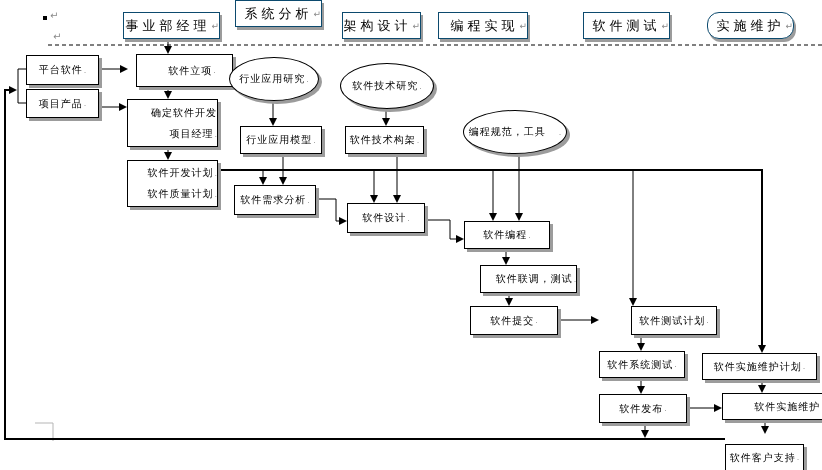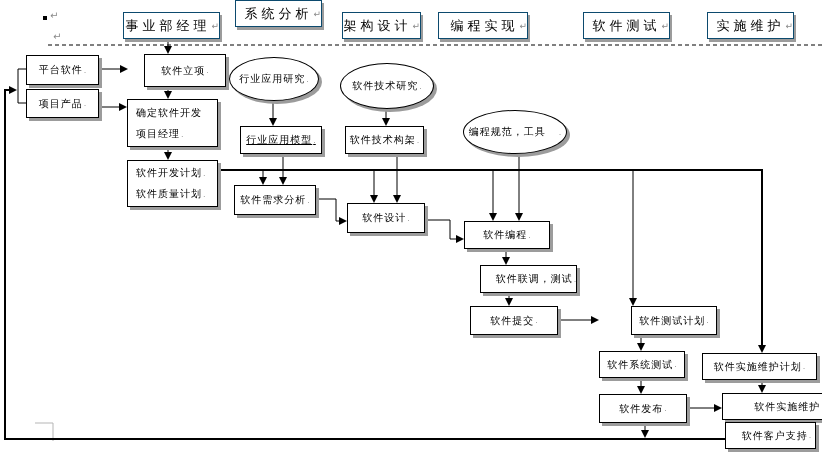--- a/index.html
+++ b/index.html
@@ -11,21 +11,21 @@
   #wires path.ah{fill:#000;stroke:none;}
   #wires path.dash{stroke-dasharray:4 3;}
   #wires path.soft{stroke:#b5b5b5;}
   .lane{position:absolute;z-index:2;background:#fff;border:1px solid #0c4a6e;
         box-shadow:2px 3px 0 #9c9c9c;display:flex;align-items:center;justify-content:flex-end;
         font-size:13px;letter-spacing:4px;white-space:nowrap;}
   .box{position:absolute;z-index:2;background:#fff;border:1px solid #000;
        box-shadow:3px 3px 0 #9c9c9c;display:flex;align-items:center;justify-content:center;
        font-size:10px;letter-spacing:1px;white-space:nowrap;}
   .ellipse{border-radius:50%;}
-  .multi{flex-direction:column;align-items:flex-start;justify-content:center;
+  .multi{flex-direction:column;align-items:flex-end;justify-content:center;
          padding-left:8px;gap:7px;}
   .pmark{color:#8a8a8a;font-size:9px;letter-spacing:0;margin-left:1px;}
   .dotm{color:#9a9a9a;font-size:8px;letter-spacing:0;margin-left:1px;}
   .pm{position:absolute;z-index:2;color:#8a8a8a;font-size:10px;line-height:10px;}
   .bullet{position:absolute;z-index:2;width:4px;height:4px;background:#000;}
 </style>
 </head>
 <body>
 
 <div id="canvas">
@@ -134,34 +134,34 @@
       <span class="pmark">↵</span>
   </div>
   <div class="lane" style="left:438px;top:12px;width:88px;height:25px;">
     <span>编程实现</span>
       <span class="pmark">↵</span>
   </div>
   <div class="lane" style="left:583px;top:12px;width:85px;height:25px;">
     <span>软件测试</span>
       <span class="pmark">↵</span>
   </div>
-  <div class="lane" style="left:707px;top:12px;width:85px;height:25px;">
+  <div class="lane" style="left:707px;top:12px;width:85px;height:25px;border-radius:12px;">
     <span>实施维护</span>
       <span class="pmark">↵</span>
   </div>
 
   <div class="box" style="left:26px;top:55px;width:71px;height:28px;">
     <span>平台软件</span>
       <span class="dotm">.</span>
   </div>
   <div class="box" style="left:26px;top:89px;width:71px;height:27px;">
     <span>项目产品</span>
       <span class="dotm">.</span>
   </div>
-  <div class="box" style="left:144px;top:54px;width:80px;height:31px;">
+  <div class="box" style="left:136px;top:54px;width:80px;height:31px;padding-left:15px;">
     <span>软件立项</span>
       <span class="dotm">.</span>
   </div>
   <div class="box multi" style="left:127px;top:99px;width:81px;height:46px;">
     <div><span>确定软件开发</span></div>
     <div><span>项目经理</span><span class="dotm">.</span></div>
   </div>
   <div class="box multi" style="left:127px;top:160px;width:81px;height:45px;">
     <div><span>软件开发计划</span><span class="dotm">.</span></div>
     <div><span>软件质量计划</span><span class="dotm">.</span></div>
@@ -173,21 +173,21 @@
   </div>
   <div class="box ellipse" style="left:340px;top:63px;width:92px;height:44px;">
     <span>软件技术研究</span>
       <span class="dotm">.</span>
   </div>
   <div class="box ellipse" style="left:463px;top:110px;width:102px;height:42px;gap:12px;">
     <span>编程规范，工具</span>
       <span class="dotm">.</span>
   </div>
 
-  <div class="box" style="left:240px;top:126px;width:80px;height:26px;text-decoration:underline;">
+  <div class="box" style="left:240px;top:126px;width:80px;height:26px;">
     <span>行业应用模型</span>
       <span class="dotm">.</span>
   </div>
   <div class="box" style="left:345px;top:126px;width:77px;height:26px;">
     <span>软件技术构架</span>
       <span class="dotm">.</span>
   </div>
   <div class="box" style="left:234px;top:185px;width:80px;height:28px;">
     <span>软件需求分析</span>
       <span class="dotm">.</span>
@@ -221,18 +221,18 @@
       <span class="dotm">.</span>
   </div>
   <div class="box" style="left:702px;top:353px;width:113px;height:25px;">
     <span>软件实施维护计划</span>
       <span class="dotm">.</span>
   </div>
   <div class="box" style="left:722px;top:393px;width:78px;height:25px;padding-left:27px;">
     <span>软件实施维护</span>
       <span class="dotm">.</span>
   </div>
-  <div class="box" style="left:725px;top:422px;width:77px;height:25px;padding-left:12px;">
+  <div class="box" style="left:725px;top:444px;width:77px;height:25px;">
     <span>软件客户支持</span>
       <span class="dotm">.</span>
   </div>
 
 </div>
 
 </body></html>

